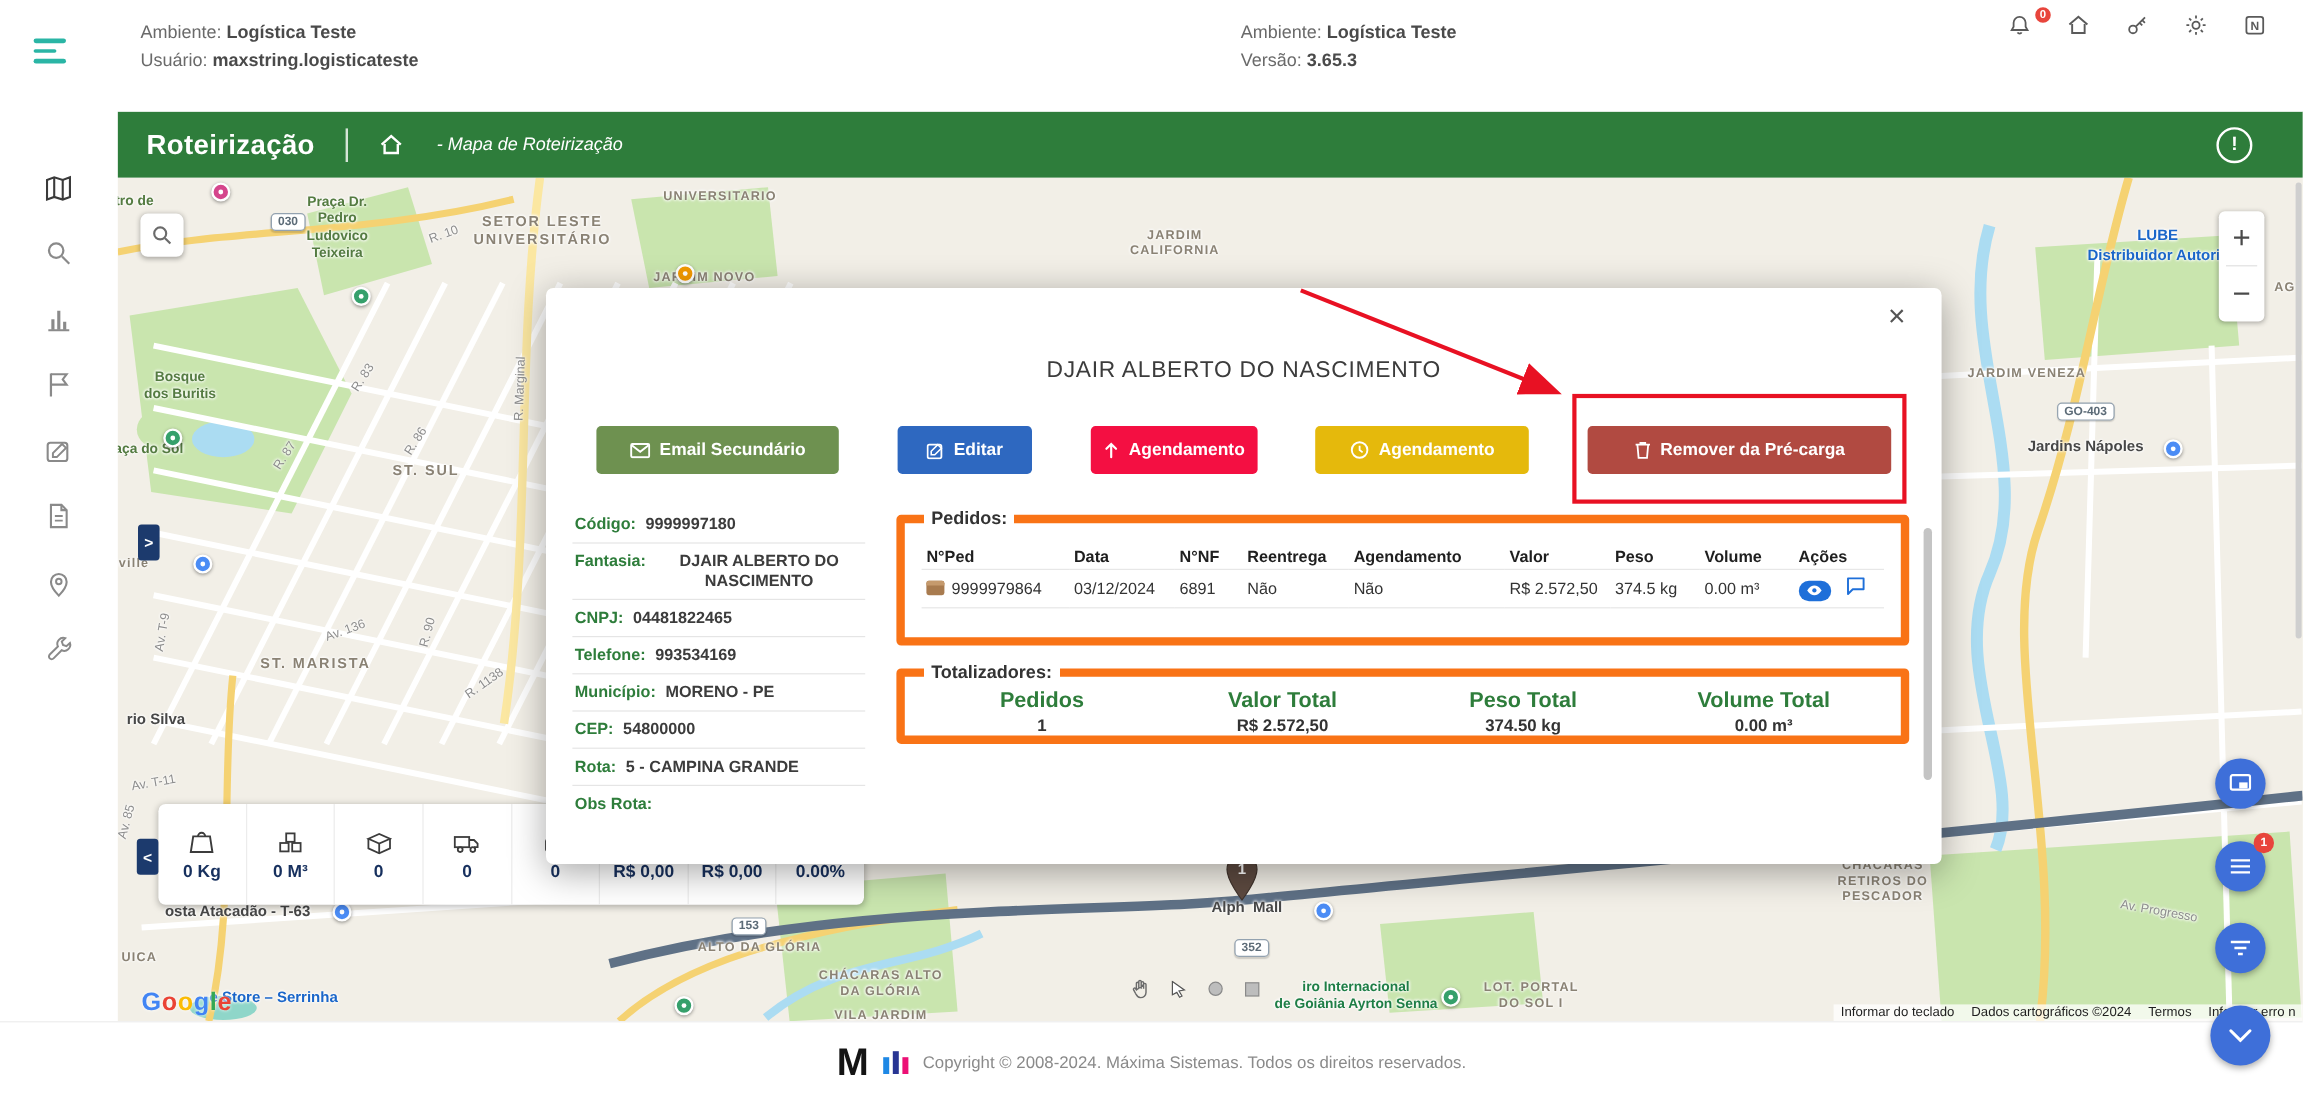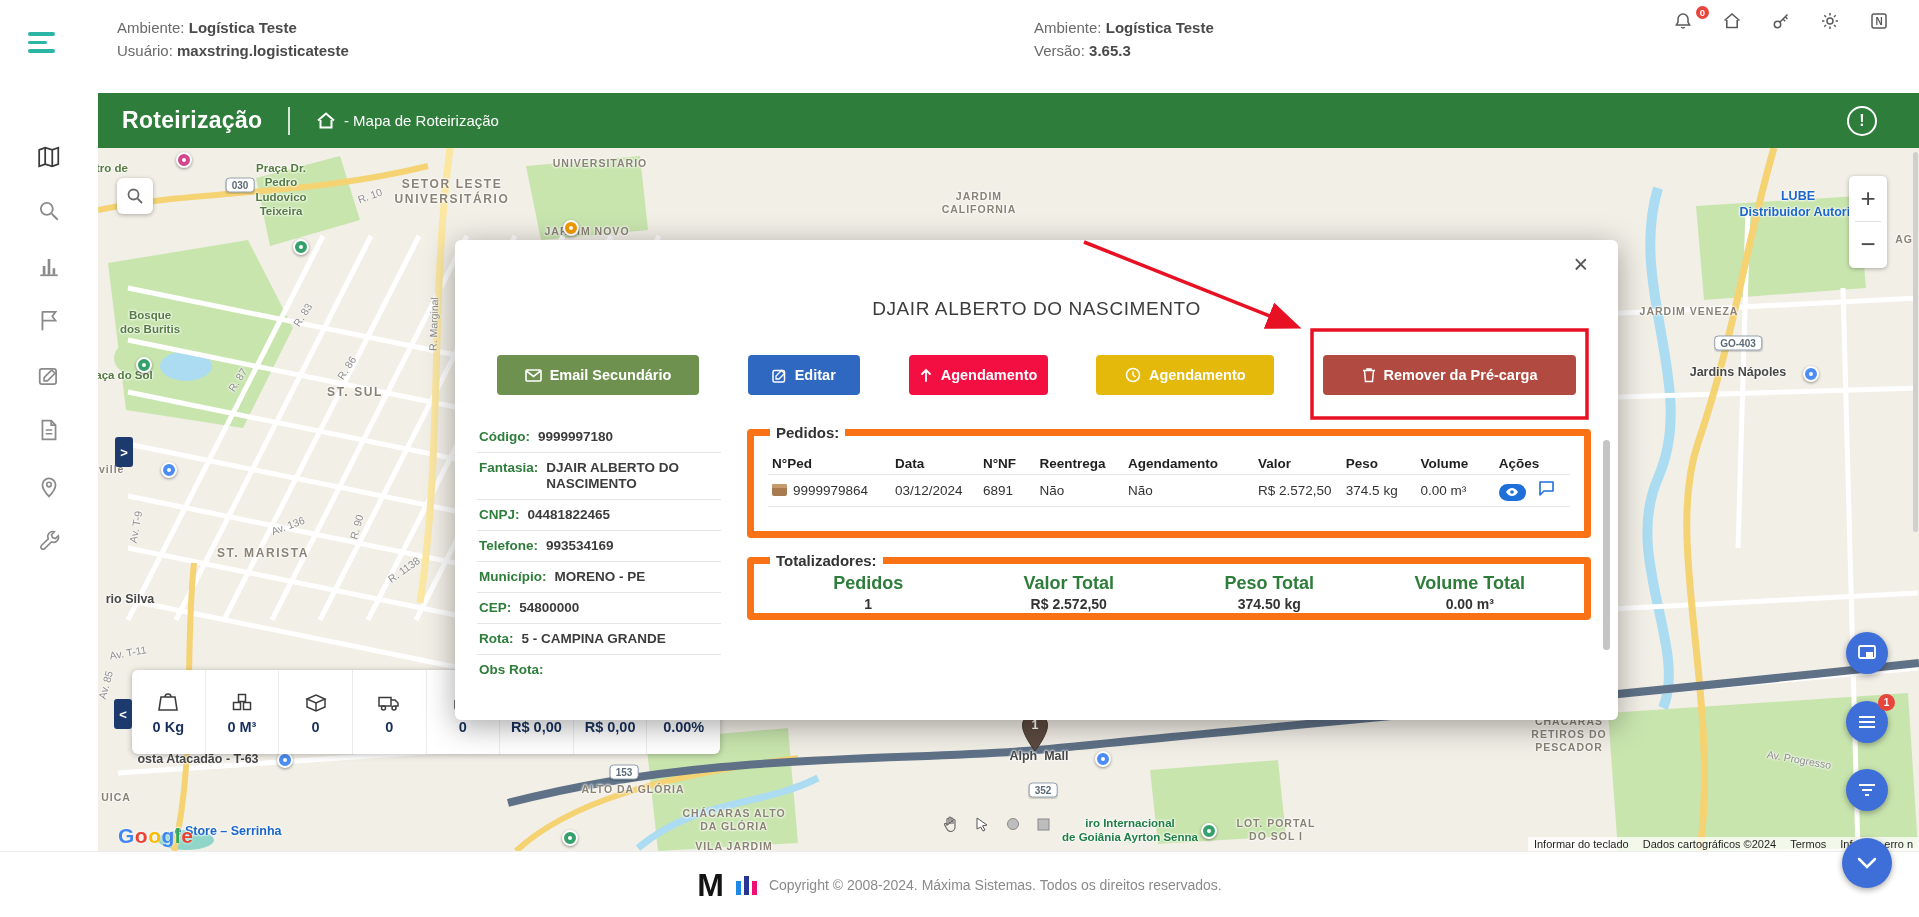--- a/index.html
+++ b/index.html
@@ -19,21 +19,21 @@
   .envblock.left { left:117px; }
   .envblock.mid { left:1034px; }
   .top-icons { position:absolute; left:1672px; top:10px; display:flex; gap:27px; align-items:center; }
   .tico { width:22px; height:22px; display:flex; align-items:center; justify-content:center; cursor:pointer; position:relative; }
   .bell-badge { position:absolute; left:1694px; top:4px; width:17px; height:17px; background:#e8453c; border:2px solid #fff; border-radius:50%; color:#fff; font-size:9.5px; font-weight:bold; display:flex; align-items:center; justify-content:center; z-index:9; }
 
   
   .greenbar { position:absolute; left:98px; top:93px; width:1821px; height:55px; background:#2e7d3b; display:flex; align-items:center; color:#fff; padding-left:24px; z-index:7; }
   .gb-title { font-size:23px; font-weight:bold; letter-spacing:.3px; }
   .gb-divider { width:1.5px; height:28px; background:rgba(255,255,255,.8); margin:0 26px; }
-  .gb-crumb { font-size:15px; margin-left:8px; }
+  .gb-crumb { font-size:15px; margin-left:28px;font-style:italic; }
   .gb-alert { position:absolute; right:42px; width:30px; height:30px; border:2.5px solid #fff; border-radius:50%; text-align:center; line-height:25px; font-weight:bold; font-size:16px; cursor:pointer; }
 
   
   .sidebar { position:absolute; left:0; top:93px; width:98px; height:758px; background:#fff; z-index:7; }
   .sb-item { position:absolute; left:37px; width:26px; height:26px; color:#8a8a8a; cursor:pointer; }
   .sb-item.active { color:#3a3a3a; }
 
   
   .map-viewport { position:absolute; left:98px; top:148px; width:1821px; height:703px; overflow:hidden; background:#f2efe7; z-index:1; }
   .maplabel { position:absolute; transform:translate(-50%,-50%); white-space:pre; text-align:center; pointer-events:none;
@@ -97,21 +97,21 @@
           display:flex; align-items:center; justify-content:center; gap:8px; cursor:pointer; }
   .mbtn.email { width:202px; background:#6e9150; }
   .mbtn.editar { width:112px; background:#2e68c0; }
   .mbtn.transferir { width:139px; background:#f40f42; }
   .mbtn.agendamento { width:178px; background:#e5b90c; }
   .mbtn.remover { width:253px; background:#b14a41; }
   .details { position:absolute; left:22px; top:182px; width:244px; }
   .drow { display:flex; gap:8px; padding:7px 2px; border-bottom:1px solid #e5e5e5; font-size:13.5px; line-height:16px; }
   .drow:last-child { border-bottom:none; }
   .dlbl { color:#2e7d3b; font-weight:bold; white-space:nowrap; }
-  .dval { color:#3c3c3c; font-weight:bold; }
+  .dval { color:#3c3c3c; font-weight:bold;text-align:center; }
   .right-col { position:absolute; left:292px; top:176px; width:844px; }
   .fs { border:7px solid #f97316; border-radius:4px; padding:0 14px 10px; background:#fff; }
   .fs legend { font-weight:bold; font-size:15px; color:#333; padding:0 6px; margin-left:2px; }
   .fs.pedidos { margin-top:8px; height:114px; }
   .fs.totals { margin-top:14px; height:68px; }
   .ped-table { width:100%; border-collapse:collapse; margin-top:12px; font-size:13.5px; }
   .ped-table th { text-align:left; color:#1f1f1f; font-weight:bold; padding:3px 4px; white-space:nowrap; }
   .ped-table td { color:#333; padding:5px 4px; white-space:nowrap; }
   .ped-table tbody tr { border-top:1px solid #e7e7e7; border-bottom:1px solid #e7e7e7; }
   .pkg { display:inline-block; width:15px; height:12px; background:#a87b4f; border-radius:2px; position:relative; margin-right:6px; vertical-align:-1px; }

